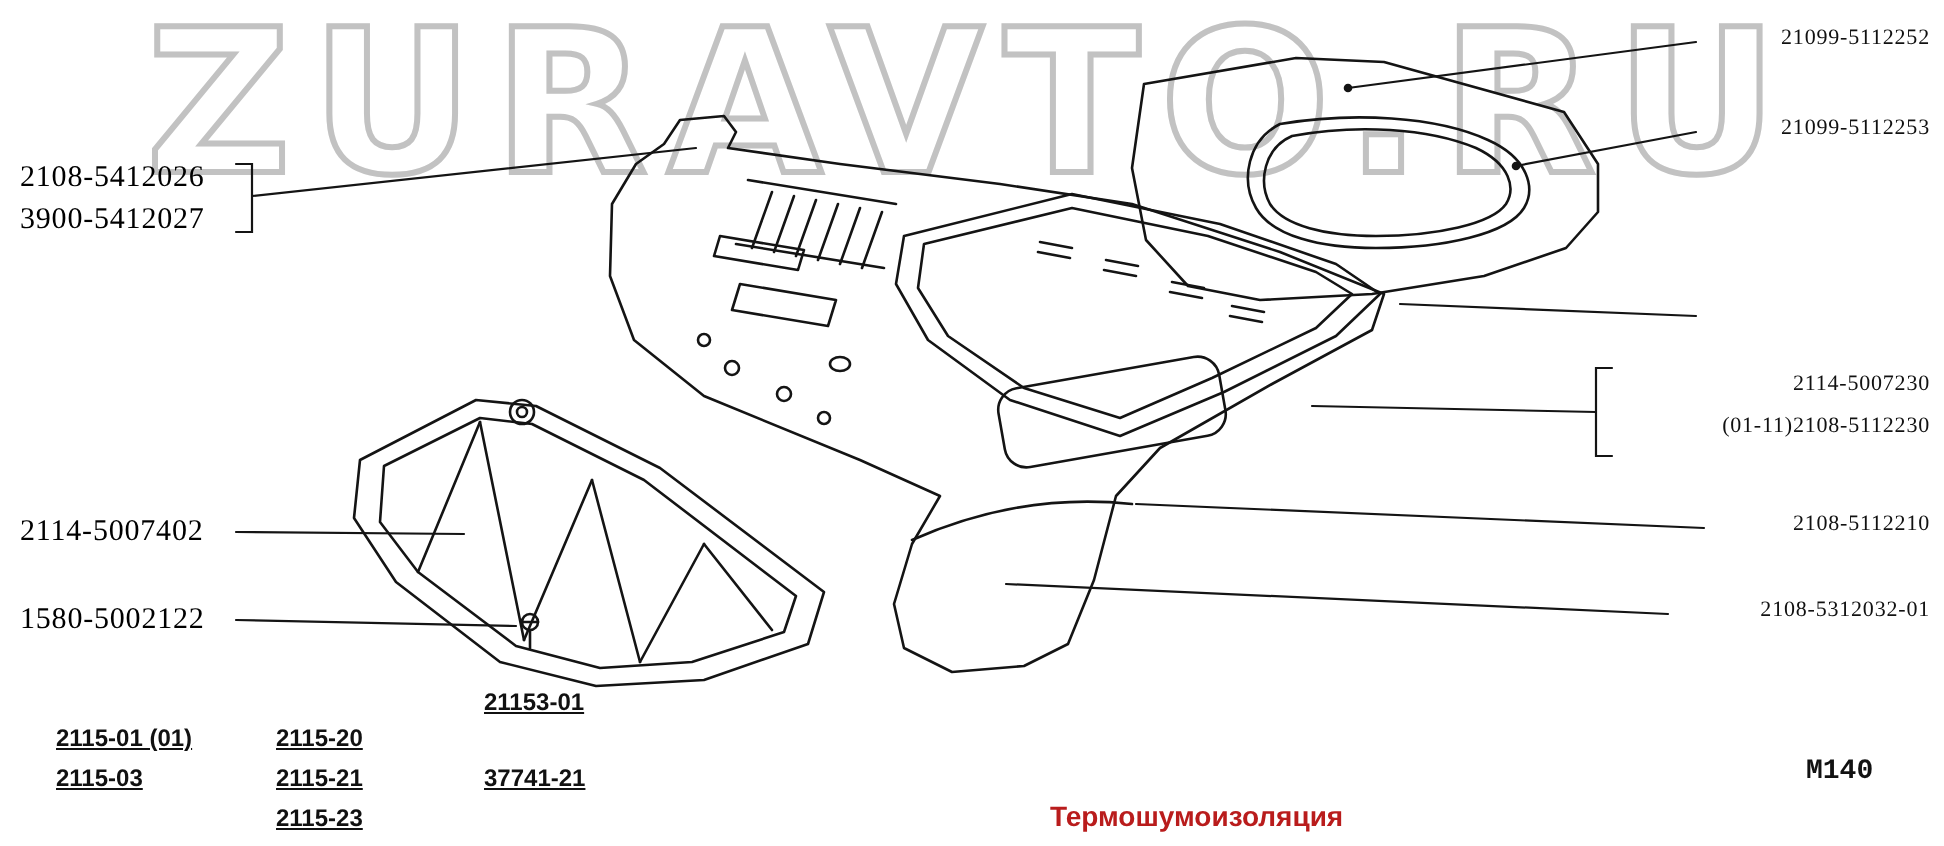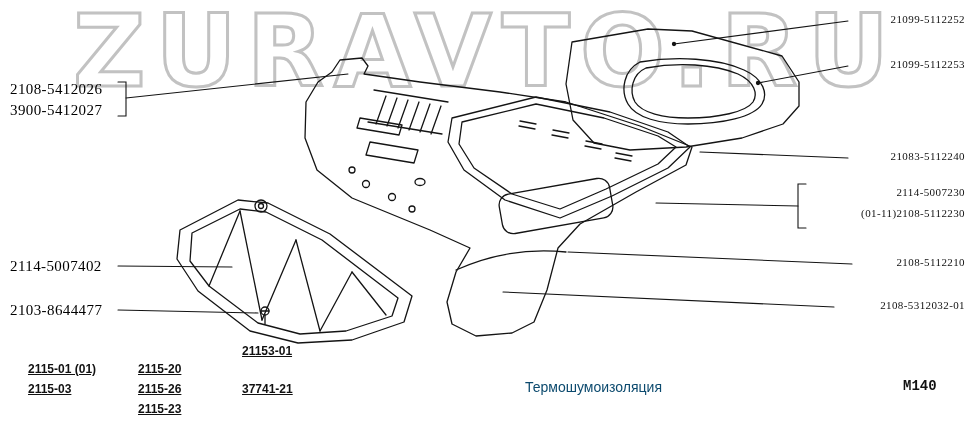--- a/index.html
+++ b/index.html
@@ -7,22 +7,22 @@
         font-family:"Liberation Serif", serif;}
   .watermark{position:absolute;left:30px;top:-4px;width:912px;text-align:center;
         font-family:"DejaVu Sans", sans-serif;font-weight:bold;font-size:100px;line-height:112px;
         letter-spacing:10px;color:transparent;-webkit-text-stroke:3px #c2c2c2;
         user-select:none;white-space:nowrap;}
   svg{position:absolute;left:0;top:0;}
   .lbl{position:absolute;font-size:15px;letter-spacing:.4px;color:#000000;white-space:nowrap;}
   .lbl-r{position:absolute;right:7px;text-align:left;font-size:11px;letter-spacing:.4px;color:#111;white-space:nowrap;}
   .model{position:absolute;font-family:"Liberation Sans", sans-serif;font-weight:bold;
         font-size:12px;color:#111;white-space:nowrap;text-decoration:underline;}
-  .footer-title{position:absolute;left:525px;top:379px;font-family:"Liberation Sans", sans-serif;
-        font-weight:normal;font-size:14px;color:#0c4a6e;}
+  .footer-title{position:absolute;left:525px;top:400px;font-family:"Liberation Sans", sans-serif;
+        font-weight:bold;font-size:14px;color:#b91c1c;}
   .footer-code{position:absolute;left:903px;top:378px;font-family:Liberation Mono, monospace;
         font-weight:bold;font-size:14px;color:#111;}
 </style>
 </head>
 <body>
 
 <div id="page">
 
   <div class="watermark">ZURAVTO.RU</div>
 
@@ -94,34 +94,33 @@
       <path d="M852,264 L568,252"></path>
       <path d="M834,307 L503,292"></path>
       <circle cx="674" cy="44" r="1.6" fill="#141414"></circle>
       <circle cx="758" cy="83" r="1.6" fill="#141414"></circle>
     </g>
   </svg>
 
   <div class="lbl" style="left:10px;top:81px">2108-5412026</div>
   <div class="lbl" style="left:10px;top:102px">3900-5412027</div>
   <div class="lbl" style="left:10px;top:258px">2114-5007402</div>
-  <div class="lbl" style="left:10px;top:302px">2103-8644477</div>
+  <div class="lbl" style="left:10px;top:302px">1580-5002122</div>
 
   <div class="lbl-r" style="top:13px">21099-5112252</div>
   <div class="lbl-r" style="top:58px">21099-5112253</div>
-  <div class="lbl-r" style="top:150px">21083-5112240</div>
   <div class="lbl-r" style="top:186px">2114-5007230</div>
   <div class="lbl-r" style="top:207px">(01-11)2108-5112230</div>
   <div class="lbl-r" style="top:256px">2108-5112210</div>
   <div class="lbl-r" style="top:299px">2108-5312032-01</div>
 
   <div class="model" style="left:28px;top:362px">2115-01 (01)</div>
   <div class="model" style="left:28px;top:382px">2115-03</div>
   <div class="model" style="left:138px;top:362px">2115-20</div>
-  <div class="model" style="left:138px;top:382px">2115-26</div>
+  <div class="model" style="left:138px;top:382px">2115-21</div>
   <div class="model" style="left:138px;top:402px">2115-23</div>
   <div class="model" style="left:242px;top:344px">21153-01</div>
   <div class="model" style="left:242px;top:382px">37741-21</div>
 
   <div class="footer-title">Термошумоизоляция</div>
   <div class="footer-code">М140</div>
 
 </div>
 
 </body></html>

